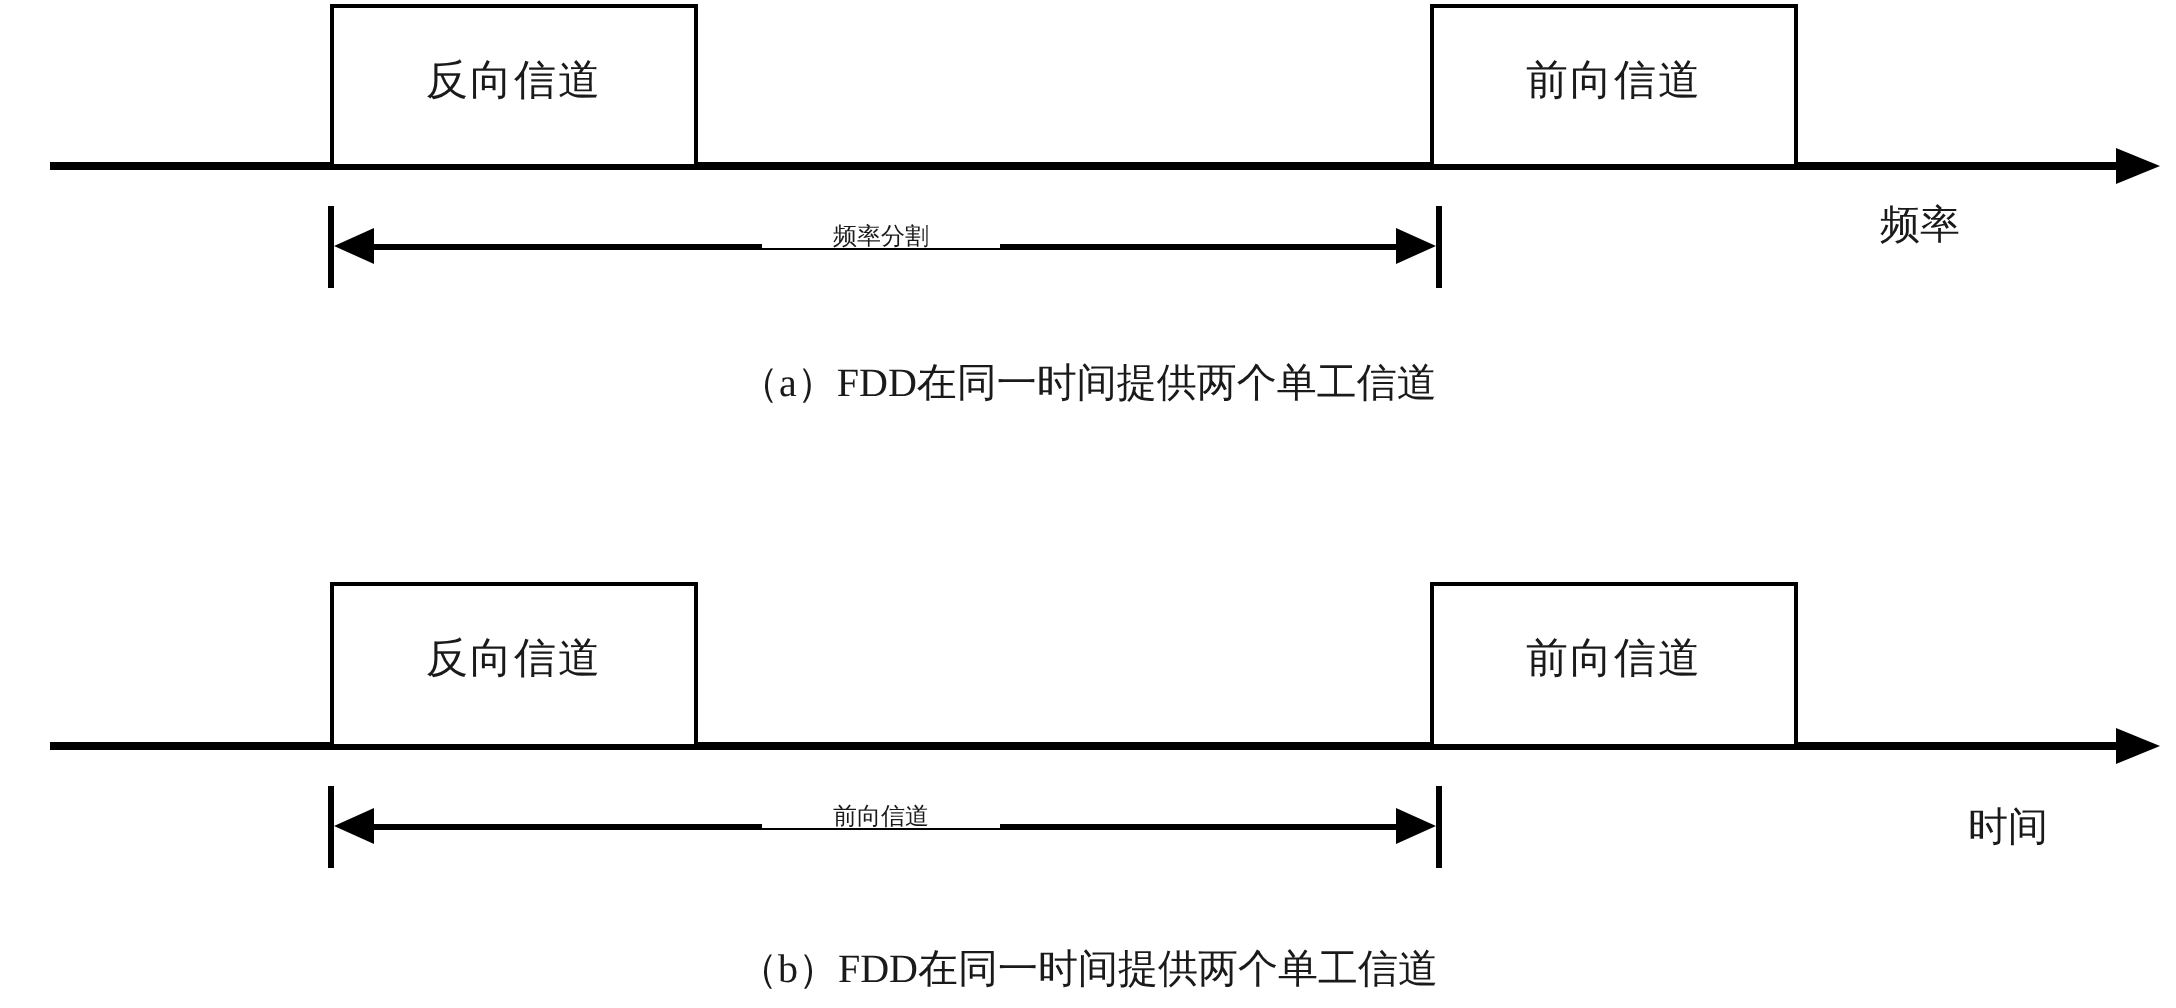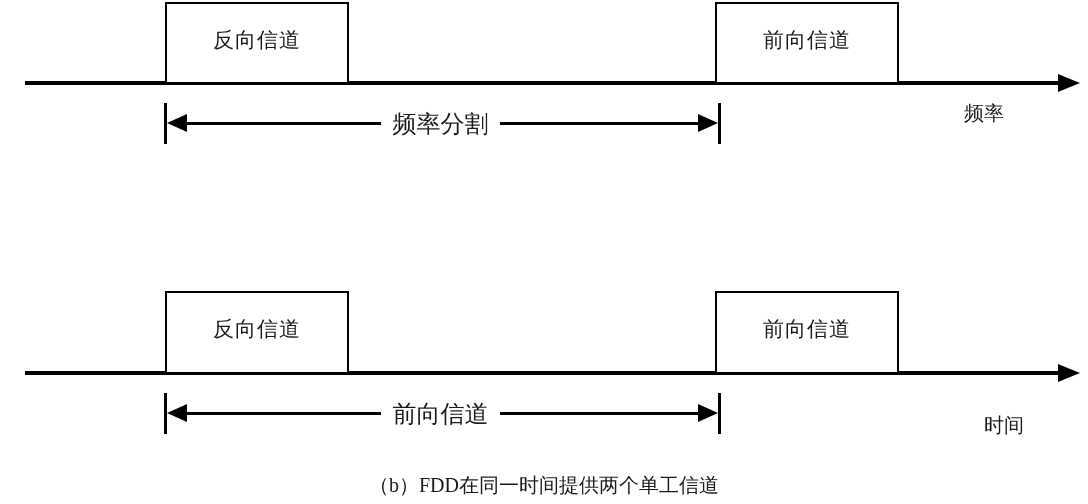--- a/index.html
+++ b/index.html
@@ -87,21 +87,21 @@
   .dim-arrow-right {
     position: absolute;
     width: 0;
     height: 0;
     border-top: 9px solid transparent;
     border-bottom: 9px solid transparent;
     border-left: 20px solid #000000;
   }
   .dim-label {
     position: absolute;
-    font-size: 24px;
+    font-size: 12px;
     line-height: 1;
     white-space: nowrap;
     background: #ffffff;
     padding: 0 1px;
     color: #1a1a1a;
     text-align: center;
   }
 
   
   .axis-name {
@@ -141,22 +141,23 @@
       <span class="channel-label">前向信道</span>
     </div>
 
     <div class="dim-tick" style="left:164px; top:103px; height:41px;"></div>
     <div class="dim-tick" style="left:718px; top:103px; height:41px;"></div>
     <div class="dim-arrow-left" style="left:167px; top:114px;"></div>
     <div class="dim-arrow-right" style="left:698px; top:114px;"></div>
     <div class="dim-bar" style="left:186px; top:122px; width:513px;"></div>
     <div class="dim-label" style="left:381px; top:112px; width:117px;">频率分割</div>
 
-    <div class="axis-name" style="left:964px; top:103px;">频率</div>
+    <div class="axis-name" style="left:940px; top:103px;">频率</div>
 
+    <div class="caption" style="left:0px; top:182px;">（a）FDD在同一时间提供两个单工信道</div>
   </div>
 
   <div class="panel" id="panel-tdd">
 
     <div class="axis-line" style="left:25px; top:121px; width:1035px;"></div>
     <div class="axis-arrow" style="left:1058px; top:114px;"></div>
 
     <div class="channel-box" style="left:165px; top:41px; width:184px; height:83px;">
       <span class="channel-label">反向信道</span>
     </div>
@@ -165,18 +166,18 @@
       <span class="channel-label">前向信道</span>
     </div>
 
     <div class="dim-tick" style="left:164px; top:143px; height:41px;"></div>
     <div class="dim-tick" style="left:718px; top:143px; height:41px;"></div>
     <div class="dim-arrow-left" style="left:167px; top:154px;"></div>
     <div class="dim-arrow-right" style="left:698px; top:154px;"></div>
     <div class="dim-bar" style="left:186px; top:162px; width:513px;"></div>
     <div class="dim-label" style="left:381px; top:152px; width:117px;">前向信道</div>
 
-    <div class="axis-name" style="left:984px; top:165px;">时间</div>
+    <div class="axis-name" style="left:984px; top:154px;">时间</div>
 
     <div class="caption" style="left:0px; top:225px;">（b）FDD在同一时间提供两个单工信道</div>
   </div>
 
 </div>
 
 </body></html>

